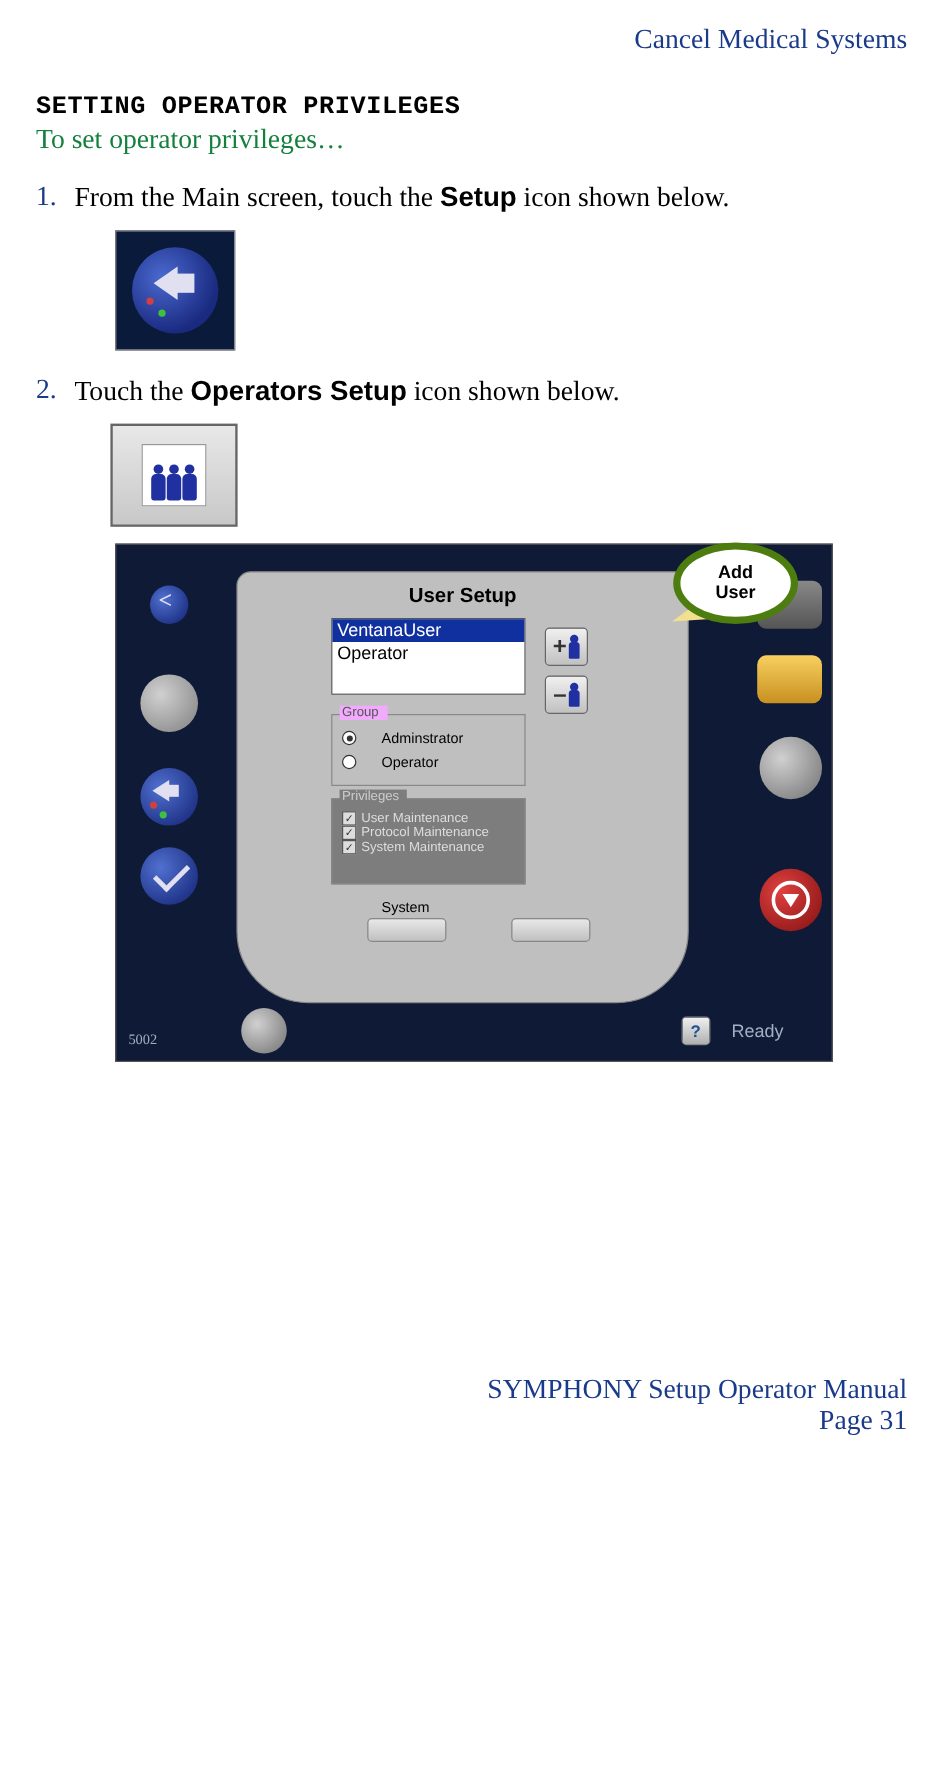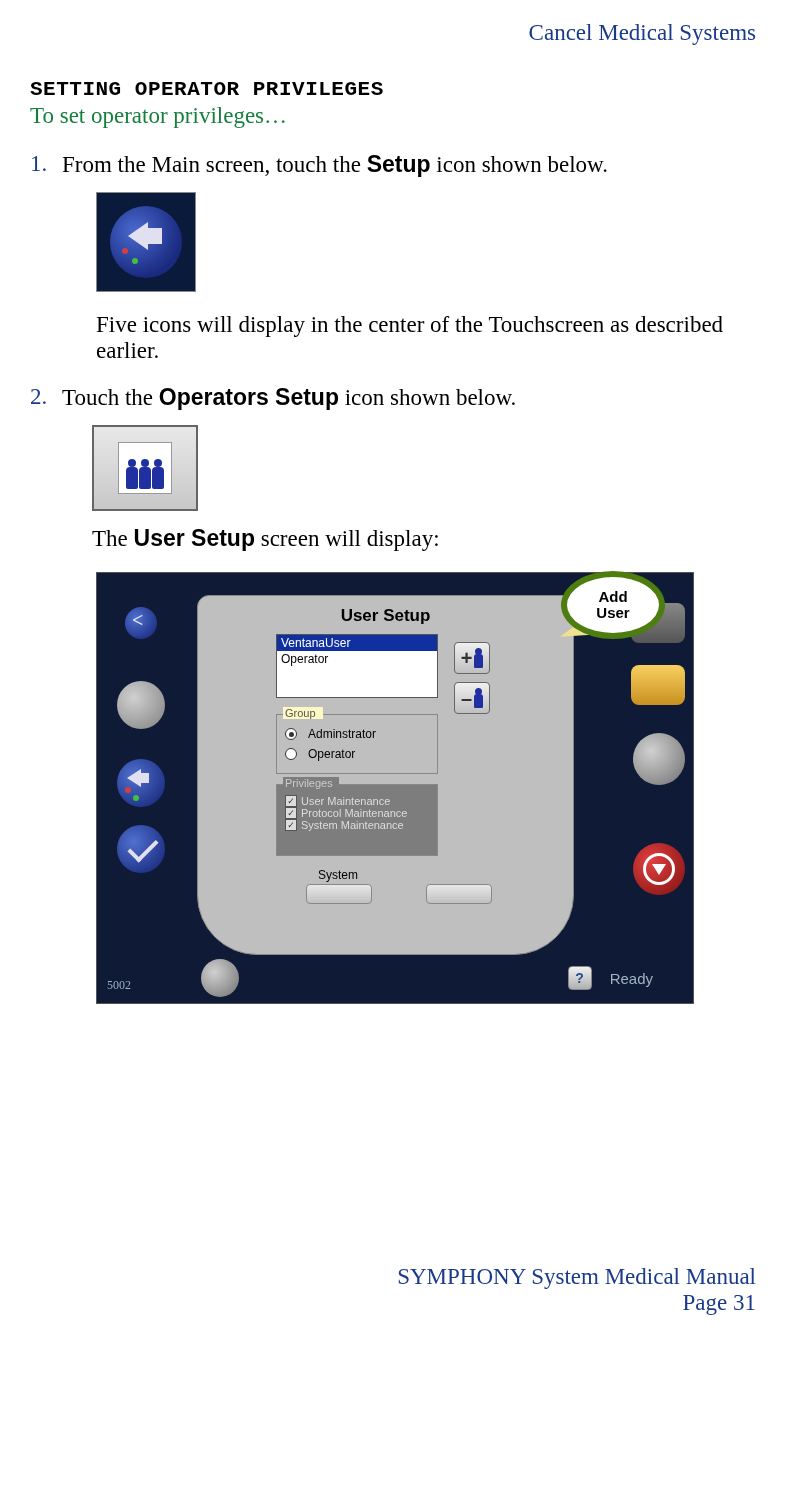--- a/index.html
+++ b/index.html
@@ -133,21 +133,21 @@
     font-family: Arial, sans-serif;
     font-weight: bold;
     font-size: 17px;
     margin-top: 10px;
   }
   .user-list {
     position:absolute;
     top:38px;left:78px;
     width:160px;height:62px;
     background:white;border:1px solid #555;
-    font-family:Arial,sans-serif;font-size:12px;
+    font-family:Arial,sans-serif;font-size:15px;
   }
   .user-list-item{padding:1px 4px;}
   .user-list-item.selected{background:#1030a0;color:white;}
   .plusminus {
     position:absolute;
     left:256px;
     width:34px;height:30px;
     background:linear-gradient(#f0f0f0,#c0c0c0);
     border:1px solid #666;border-radius:4px;
     display:flex;align-items:center;justify-content:center;
@@ -157,22 +157,22 @@
   .minus-btn{top:86px;}
   .pm-sign{font-size:20px;font-weight:bold;color:#333;margin-right:2px;}
   .pm-person{width:9px;height:20px;position:relative;}
   .pm-person::before{content:"";position:absolute;top:0;left:1px;width:7px;height:7px;border-radius:50%;background:#2030a0;}
   .pm-person::after{content:"";position:absolute;top:6px;left:0;width:9px;height:14px;border-radius:3px 3px 1px 1px;background:#2030a0;}
 
   .group-box{
     position:absolute;top:118px;left:78px;width:160px;height:58px;
     border:1px solid #888;font-family:Arial,sans-serif;font-size:11px;
   }
-  .group-box-title{position:relative;top:-8px;left:6px;background:#fef9c3;padding:0 2px;color:#555;width:36px;}
-  .radio-row{display:flex;align-items:center;gap:11px;margin-left:8px;margin-top:0px;font-size:12px;}
+  .group-box-title{position:relative;top:-8px;left:6px;background:#f0abfc;padding:0 2px;color:#555;width:36px;}
+  .radio-row{display:flex;align-items:center;gap:21px;margin-left:8px;margin-top:0px;font-size:12px;}
   .radio{width:10px;height:10px;border:1px solid #333;border-radius:50%;background:white;display:inline-flex;align-items:center;justify-content:center;}
   .radio.checked::after{content:"";width:5px;height:5px;background:#333;border-radius:50%;}
 
   .priv-box{
     position:absolute;top:188px;left:78px;width:160px;height:70px;
     border:1px solid #888;background:#7d7d7d;font-family:Arial,sans-serif;font-size:11px;color:#ddd;
   }
   .priv-title{position:relative;top:-8px;left:6px;background:#7d7d7d;padding:0 2px;color:#ccc;width:52px;}
   .check-row{display:flex;align-items:center;gap:4px;margin-left:8px;font-size:11px;margin-top:-2px;margin-bottom:2px;}
   .checkbox{width:10px;height:10px;border:1px solid #555;background:#ddd;display:inline-flex;align-items:center;justify-content:center;font-size:9px;color:#333;}
@@ -256,42 +256,38 @@
     <div class="setup-icon-box">
       <div class="setup-circle">
         <div class="arrow-left"></div>
         <div class="arrow-rect"></div>
         <div class="dot red"></div>
         <div class="dot green"></div>
       </div>
     </div>
   </div>
 
-  <div class="indent-block" style="font-size:23px;">Five icons will display in the center of the Touchscreen as described earlier.</div>
 
   <div class="step">
     <div class="step-num">2.</div>
     <div class="step-text">
       <span>Touch the </span><span class="bold-sans">Operators Setup</span><span> icon shown below.</span>
     </div>
   </div>
 
   <div class="indent-block" style="margin-left:62px;margin-bottom:14px;">
     <div class="operators-icon-box">
       <div class="operators-inner">
         <div class="person"></div>
         <div class="person"></div>
         <div class="person"></div>
       </div>
     </div>
   </div>
 
-  <div class="indent-block" style="margin-left:62px;font-size:23px;margin-bottom:20px;">
-    <span>The </span><span class="bold-sans">User Setup</span><span> screen will display:</span>
-  </div>
 
   <div class="screenshot-wrap">
 
     <div class="callout">
       <div><span>Add</span><br><span>User</span></div>
     </div>
     <div class="callout-arrow"></div>
 
     <div class="left-circle lc-blue-sm">
       <span class="chevrons" style="left:7px;top:2px;">&lt;</span>
@@ -372,17 +368,17 @@
     <div class="bottom-bar">
       <div class="bottom-circle"></div>
       <div style="display:flex;align-items:center;gap:18px;">
         <div class="help-btn">?</div>
         <div class="ready">Ready</div>
       </div>
     </div>
   </div>
 
   <div class="footer">
-    <span>SYMPHONY System Medical Manual</span>
+    <span>SYMPHONY Setup Operator Manual</span>
     <span class="pg">Page 31</span>
   </div>
 
 </div>
 
 </body></html>

